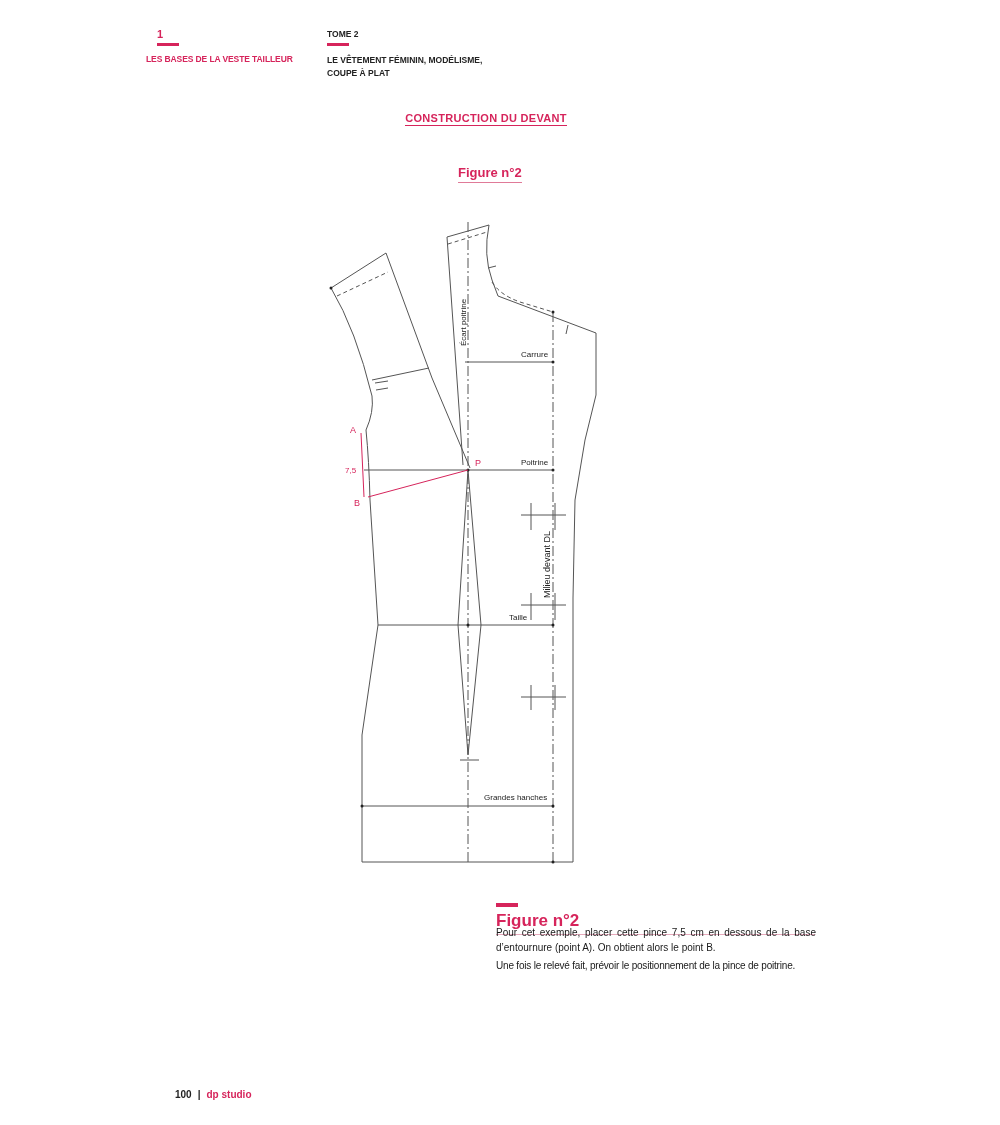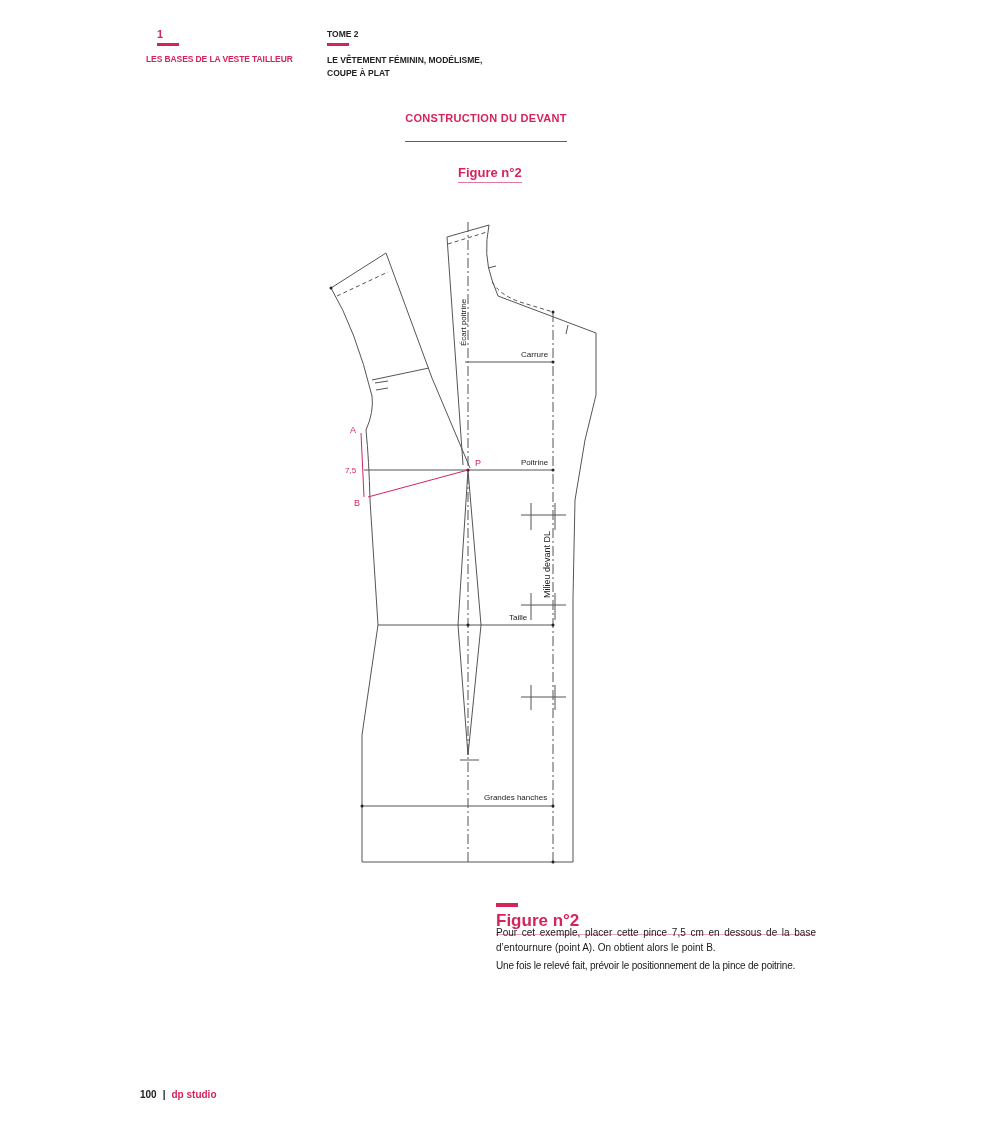--- a/index.html
+++ b/index.html
@@ -4,29 +4,29 @@
 <style>
   html, body { margin: 0; padding: 0; background: #ffffff; }
   body { width: 1000px; height: 1125px; position: relative; overflow: hidden;
          font-family: "Liberation Sans", sans-serif; color: #1a1a1a; }
   .hdr-num { position: absolute; left: 157px; top: 28px; font-size: 11px; font-weight: bold; color: #d6245b; }
   .hdr-bar { position: absolute; height: 3px; width: 22px; background: #d6245b; }
   .hdr-chapter { position: absolute; left: 146px; top: 54px; font-size: 8.5px; font-weight: bold; color: #d6245b; letter-spacing: -0.1px; }
   .hdr-tome { position: absolute; left: 327px; top: 29px; font-size: 8.5px; font-weight: bold; color: #222; }
   .hdr-subtitle { position: absolute; left: 327px; top: 54px; font-size: 8.5px; font-weight: bold; color: #222; line-height: 13px; width: 180px; }
   .section-title { position: absolute; left: 0; width: 100%; top: 108px; text-align: center; }
-  .section-title span { font-size: 11px; font-weight: bold; color: #d6245b; border-bottom: 1px solid #d6245b; padding-bottom: 17px; letter-spacing: 0.3px; margin-left: -28px; }
+  .section-title span { font-size: 11px; font-weight: bold; color: #d6245b; border-bottom: 1px solid #d6245b; padding-bottom: 1px; letter-spacing: 0.3px; margin-left: -28px; }
   .fig-title { position: absolute; left: 458px; top: 165px; font-size: 13px; font-weight: bold; color: #d6245b; border-bottom: 1px solid #e07a98; padding-bottom: 2px; }
   svg.pattern { position: absolute; left: 0; top: 0; }
   .cap-bar { position: absolute; left: 496px; top: 903px; width: 22px; height: 4px; background: #d6245b; }
   .cap-title { position: absolute; left: 496px; top: 911px; width: 319px; font-size: 17px; font-weight: bold; color: #d6245b; border-bottom: 1px solid #e6a9bb; padding-bottom: 3px; }
   .cap-p1 { position: absolute; left: 496px; top: 952px; width: 330px; font-size: 10px; color: #1a1a1a; letter-spacing: -0.2px; margin-top: 8px; }
   .cap-p2 { position: absolute; left: 496px; top: 925px; width: 320px; font-size: 10px; color: #1a1a1a; line-height: 15px; text-align: justify; }
   .footer { position: absolute; left: 140px; top: 1089px; font-size: 10px; font-weight: bold; }
-  .footer .pg { color: #222; }
+  .footer .pg { color: #222; margin-left: 35px; }
   .footer .sep { color: #222; margin: 0 6px; }
   .footer .brand { color: #d6245b; }
 </style>
 </head>
 <body>
 
 <div class="hdr-num">1</div>
 <div class="hdr-bar" style="left:157px; top:43px;"></div>
 <div class="hdr-chapter">LES BASES DE LA VESTE TAILLEUR</div>
 <div class="hdr-tome">TOME 2</div>

